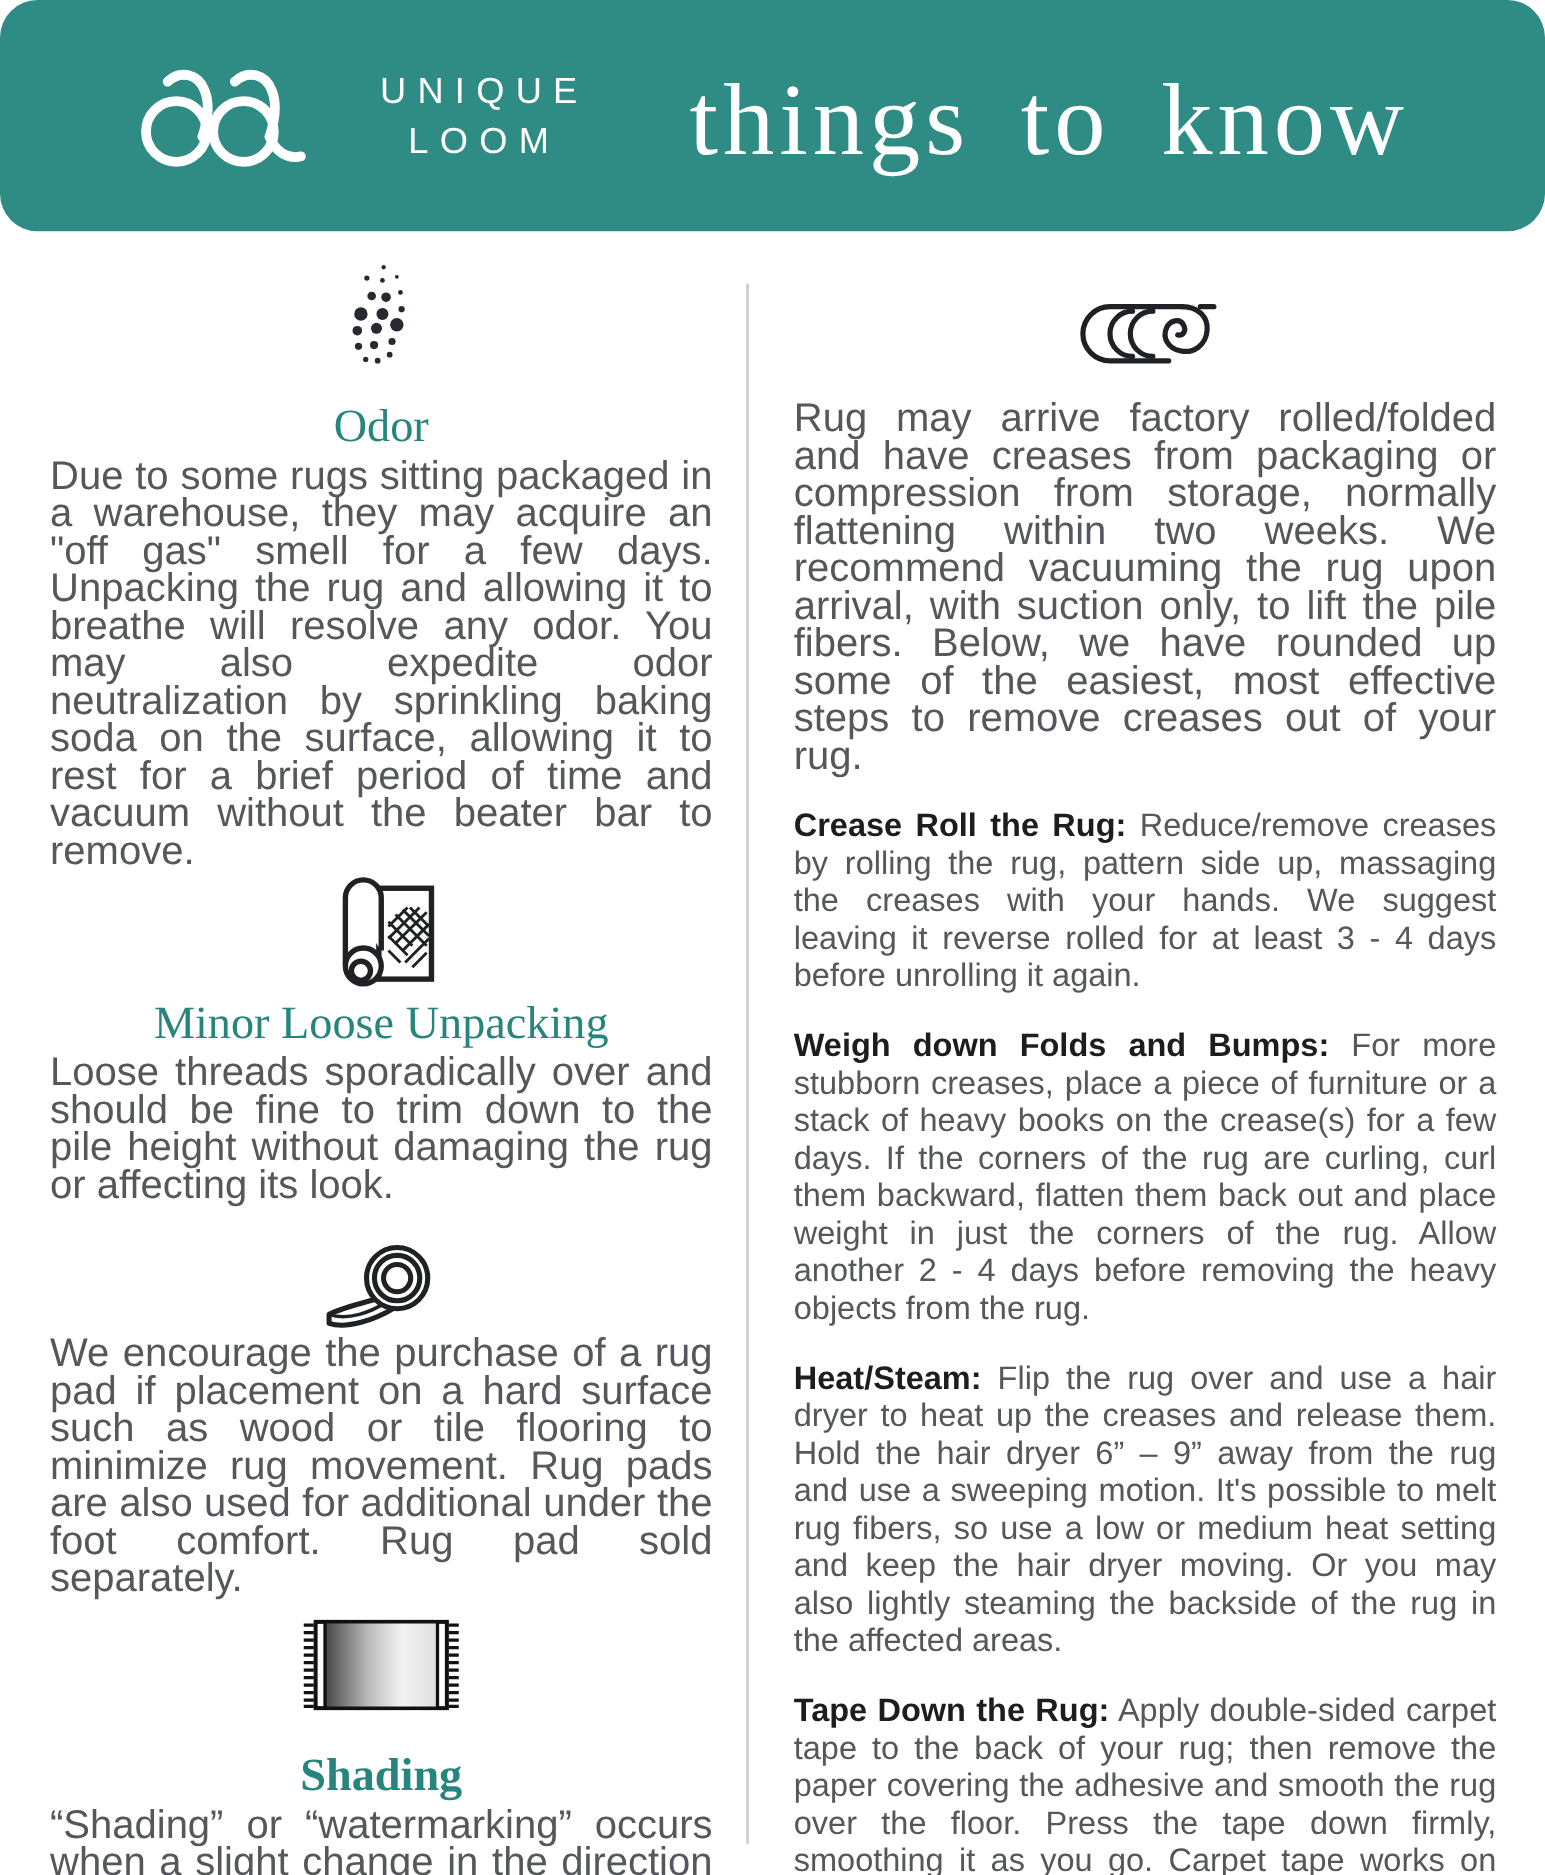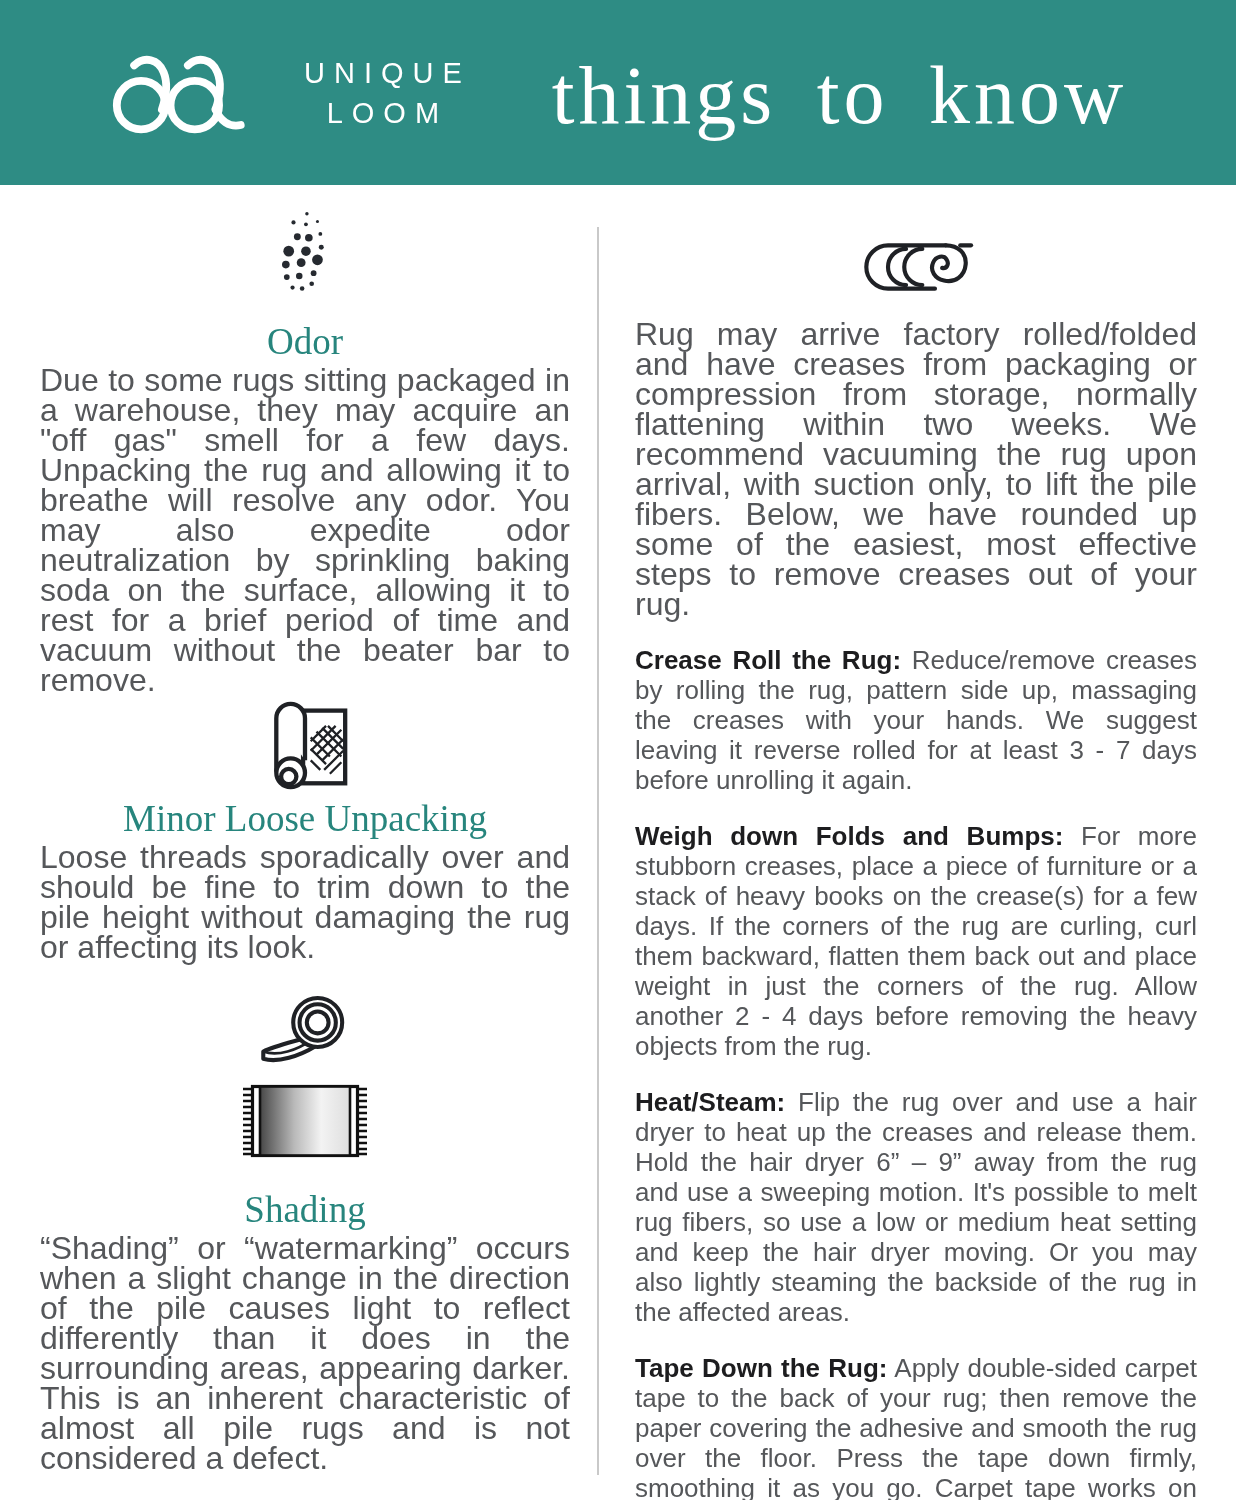--- a/index.html
+++ b/index.html
@@ -11,21 +11,21 @@
     --icon-ink:#1f2125;
   }
   html,body{margin:0;padding:0;background:#fff;}
   .page{
     width:1236px;height:1500px;position:relative;overflow:hidden;
     background:#fff;font-family:"Liberation Sans", sans-serif;
   }
   
   .banner{
     height:185px;background:var(--banner-teal);
-    display:flex;align-items:center;
+    display:flex;align-items:center;border-radius:30px;
   }
   .brand{display:flex;align-items:center;gap:26px;margin-left:96px;}
   .brand svg{display:block;}
   .brand-name{
     color:#fff;font-size:29px;letter-spacing:9px;
     line-height:40px;text-align:center;font-weight:400;
   }
   .page-title{
     flex:1;text-align:center;margin:0;padding-right:28px;
     color:#fff;font-family:"Liberation Serif", serif;font-weight:400;
@@ -56,21 +56,21 @@
     color:var(--body-gray);font-size:26px;line-height:30px;
     text-align:justify;margin:26px 0 0;
   }
   .tip-label{color:var(--label-black);font-weight:700;}
   
   .sec-odor .icon{margin-top:24px;margin-bottom:19px;}
   .sec-thread .icon{margin-top:0;}
   .sec-pad .icon{margin-top:26px;}
   .sec-pad h2{margin-top:10px;}
   .sec-shade .icon{margin-top:18px;}
-  .sec-shade h2{margin-top:30px;}
+  .sec-shade h2{margin-top:30px;font-weight:bold;}
   .sec-crease .icon{margin-top:54px;margin-bottom:24px;}
   .ink{stroke:var(--icon-ink);}
 </style>
 </head>
 <body>
 
 <div class="page">
 
   <header class="banner">
     <div class="brand">
@@ -150,20 +150,21 @@
           <svg width="104" height="78" viewBox="0 0 112 86" aria-hidden="true">
             <g fill="none" class="ink" stroke-width="4.5" stroke-linejoin="round">
               <path d="M60,54 C40,60 22,64 10,70 L10,78 C26,83 50,75 68,64 Z" fill="#ffffff"></path>
               <path d="M10,70 C26,76 48,68 62,58" stroke-width="3"></path>
               <circle cx="70" cy="38" r="27" fill="#ffffff"></circle>
               <circle cx="70" cy="38" r="20"></circle>
               <circle cx="70" cy="38" r="12" fill="#ffffff"></circle>
             </g>
           </svg>
         </div>
+        <p class="sec-body">We encourage the purchase of a rug pad if placement on a hard surface such as wood or tile flooring to minimize rug movement. Rug pads are also used for additional under the foot comfort. Rug pad sold separately.</p>
       </section>
 
       <section class="sec-shade">
         <div class="icon">
           <svg width="128" height="74" viewBox="0 0 126 74" aria-hidden="true">
             <defs>
               <linearGradient id="shadeGrad" x1="0" y1="0" x2="1" y2="0">
                 <stop offset="0" stop-color="#474747"></stop>
                 <stop offset="0.38" stop-color="#b9b9b9"></stop>
                 <stop offset="0.68" stop-color="#f3f3f3"></stop>
@@ -191,21 +192,21 @@
               <path d="M96,7 L32,7 A24,24 0 0 0 32,55 L84,55"></path>
               <path d="M52,11 A20,20 0 0 0 52,51"></path>
               <path d="M70,11 A20,20 0 0 0 70,51"></path>
               <path d="M96,7 C110,7 119,16 118,28 C117,41 106,49 94,46 C84,44 78,35 82,26 C85,19 94,17 97,23 C100,28 97,33 92,32"></path>
               <path d="M112,7 L124,7"></path>
             </g>
           </svg>
         </div>
         <p class="sec-body">Rug may arrive factory rolled/folded and have creases from packaging or compression from storage, normally flattening within two weeks. We recommend vacuuming the rug upon arrival, with suction only, to lift the pile fibers. Below, we have rounded up some of the easiest, most effective steps to remove creases out of your rug.</p>
 
-        <p class="tip"><strong class="tip-label">Crease Roll the Rug:</strong> <span>Reduce/remove creases by rolling the rug, pattern side up, massaging the creases with your hands. We suggest leaving it reverse rolled for at least 3 - 7 days before unrolling it again.</span></p>
+        <p class="tip"><strong class="tip-label">Crease Roll the Rug:</strong> <span>Reduce/remove creases by rolling the rug, pattern side up, massaging the creases with your hands. We suggest leaving it reverse rolled for at least 3 - 4 days before unrolling it again.</span></p>
 
         <p class="tip"><strong class="tip-label">Weigh down Folds and Bumps:</strong> <span>For more stubborn creases, place a piece of furniture or a stack of heavy books on the crease(s) for a few days. If the corners of the rug are curling, curl them backward, flatten them back out and place weight in just the corners of the rug. Allow another 2 - 4 days before removing the heavy objects from the rug.</span></p>
 
         <p class="tip"><strong class="tip-label">Heat/Steam:</strong> <span>Flip the rug over and use a hair dryer to heat up the creases and release them. Hold the hair dryer 6” – 9” away from the rug and use a sweeping motion. It's possible to melt rug fibers, so use a low or medium heat setting and keep the hair dryer moving. Or you may also lightly steaming the backside of the rug in the affected areas.</span></p>
 
         <p class="tip"><strong class="tip-label">Tape Down the Rug:</strong> <span>Apply double-sided carpet tape to the back of your rug; then remove the paper covering the adhesive and smooth the rug over the floor. Press the tape down firmly, smoothing it as you go. Carpet tape works on hard floors and on existing wall-to-wall carpet, holding your rug in place. If you have laminate flooring, purchase a less adhesive double-sided tape to prevent the laminate from buckling or otherwise being damaged.</span></p>
       </section>
 
     </div>
   </div>

